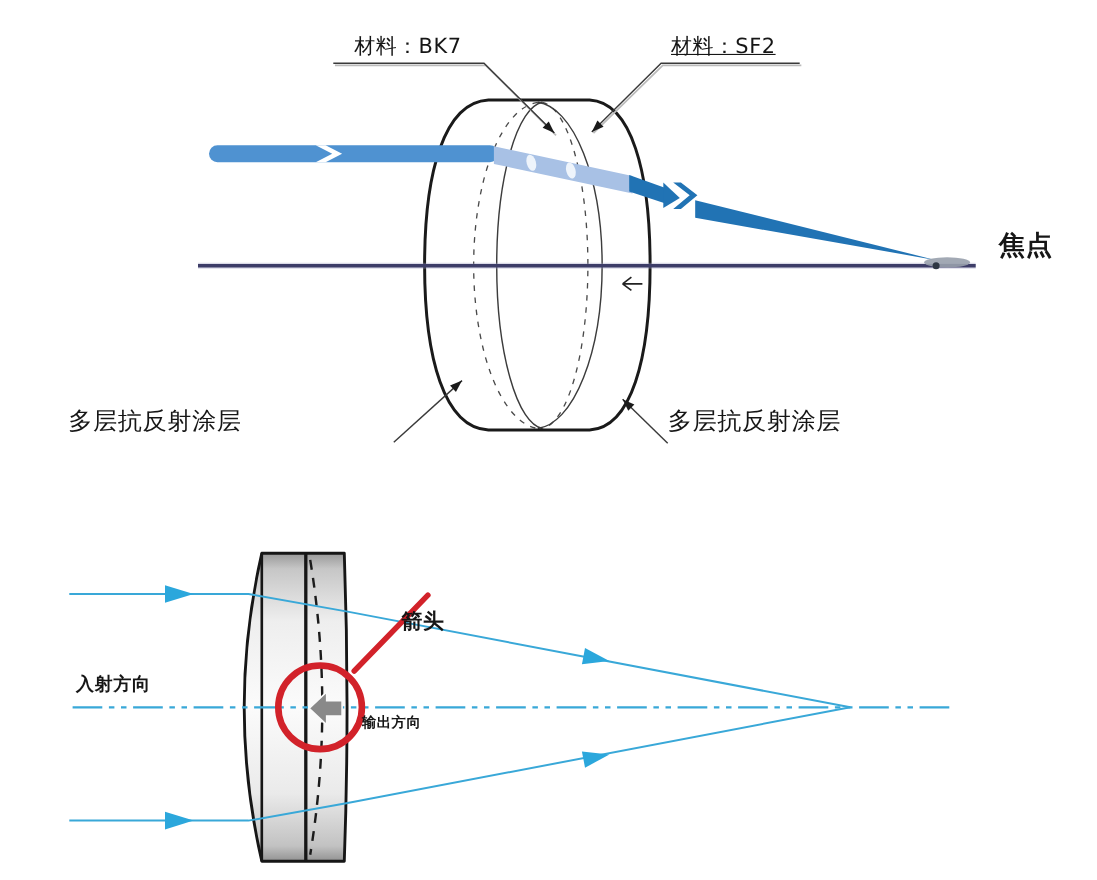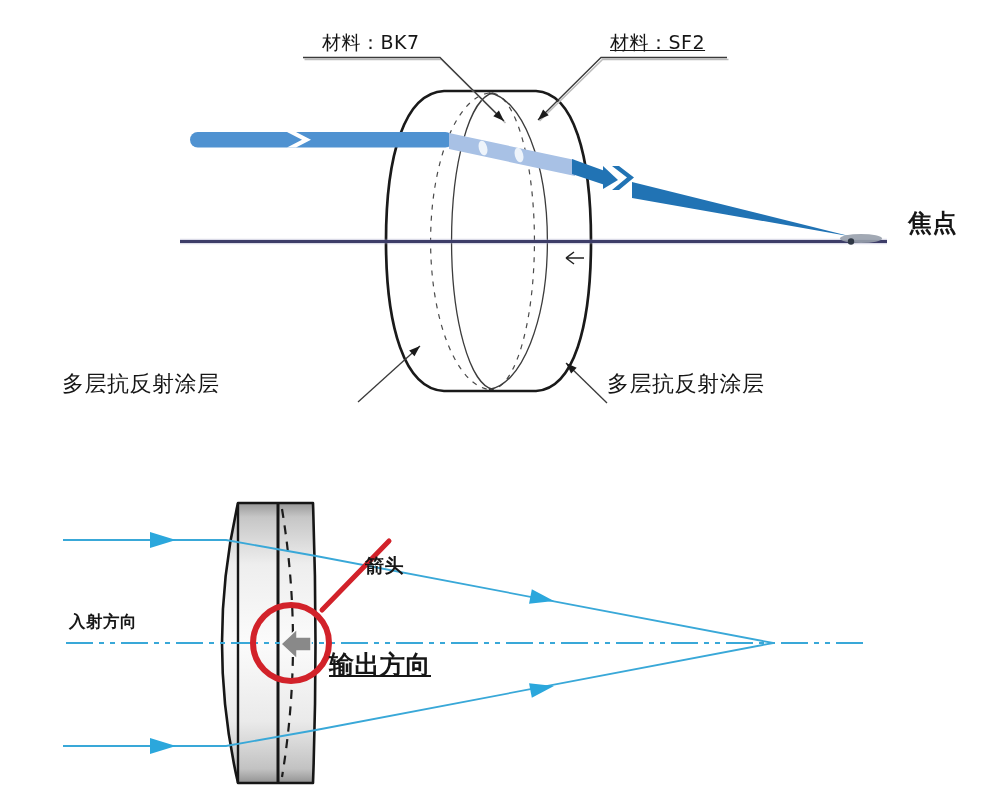--- a/index.html
+++ b/index.html
@@ -18,21 +18,21 @@
     font-weight:600;
     white-space:nowrap;
     line-height:1.1;
     letter-spacing:0.5px;
   }
   .lbl-material{font-size:19px;font-weight:500;}
   .lbl-coating{font-size:22px;font-weight:400;}
   .lbl-focus{font-size:24px;left:908px;top:210px;}
   .lbl-incident{font-size:16.5px;left:69px;top:613px;}
   .lbl-arrow{font-size:19px;left:365px;top:511px;margin-top:44px;}
-  .lbl-output{font-size:25px;font-weight:700;left:329px;top:651px;text-decoration:underline;}
+  .lbl-output{font-size:13px;font-weight:700;left:329px;top:651px;}
   .lbl-bk7{left:322px;top:32px;}
   .lbl-sf2{left:610px;top:32px;text-decoration:underline;}
   .lbl-coat-l{left:62px;top:372px;}
   .lbl-coat-r{left:607px;top:372px;}
 </style>
 </head>
 <body>
 
 <div id="canvas">
 

